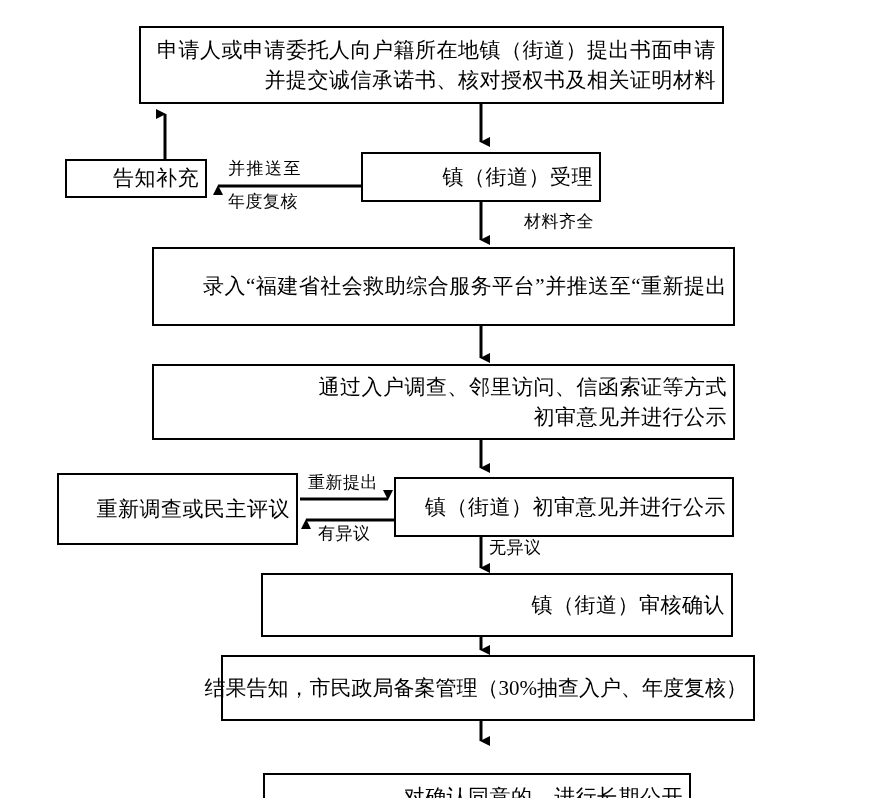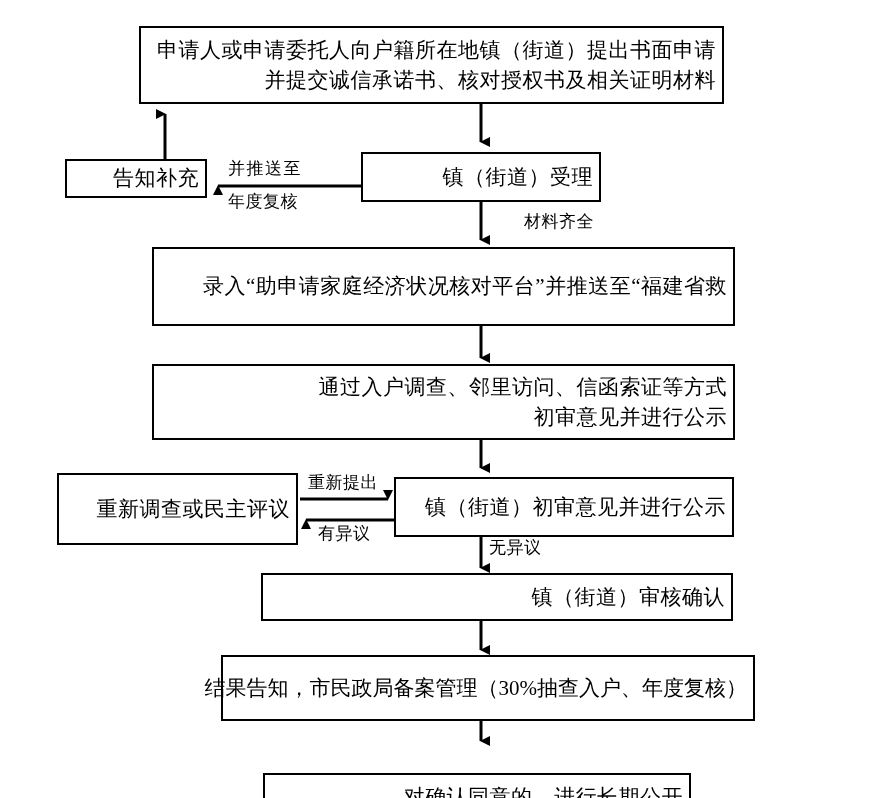--- a/index.html
+++ b/index.html
@@ -134,37 +134,37 @@
 
   <div class="node" style="left:65px; top:159px; width:142px; height:39px;">
     <span class="line">告知补充</span>
   </div>
 
   <div class="node" style="left:361px; top:152px; width:240px; height:50px;">
     <span class="line">镇（街道）受理</span>
   </div>
 
   <div class="node" style="left:152px; top:247px; width:583px; height:79px;">
-    <span class="line">录入“助申请家庭经济状况核对平台”并推送至“福建省救</span>
+    <span class="line">录入“福建省社会救助综合服务平台”并推送至“重新提出</span>
   </div>
 
   <div class="node" style="left:152px; top:364px; width:583px; height:76px;">
     <span class="line">通过入户调查、邻里访问、信函索证等方式</span>
     <span class="line">初审意见并进行公示</span>
   </div>
 
   <div class="node" style="left:57px; top:473px; width:241px; height:72px;">
     <span class="line">重新调查或民主评议</span>
   </div>
 
   <div class="node" style="left:394px; top:477px; width:340px; height:60px;">
     <span class="line">镇（街道）初审意见并进行公示</span>
   </div>
 
-  <div class="node" style="left:261px; top:573px; width:472px; height:48px;">
+  <div class="node" style="left:261px; top:573px; width:472px; height:64px;">
     <span class="line">镇（街道）审核确认</span>
   </div>
 
   <div class="node tight" style="left:221px; top:655px; width:534px; height:66px;">
     <span class="line">结果告知，市民政局备案管理（30%抽查入户、年度复核）</span>
   </div>
 
   <div class="node" style="left:263px; top:773px; width:428px; height:48px;">
     <span class="line">对确认同意的，进行长期公开</span>
   </div>

